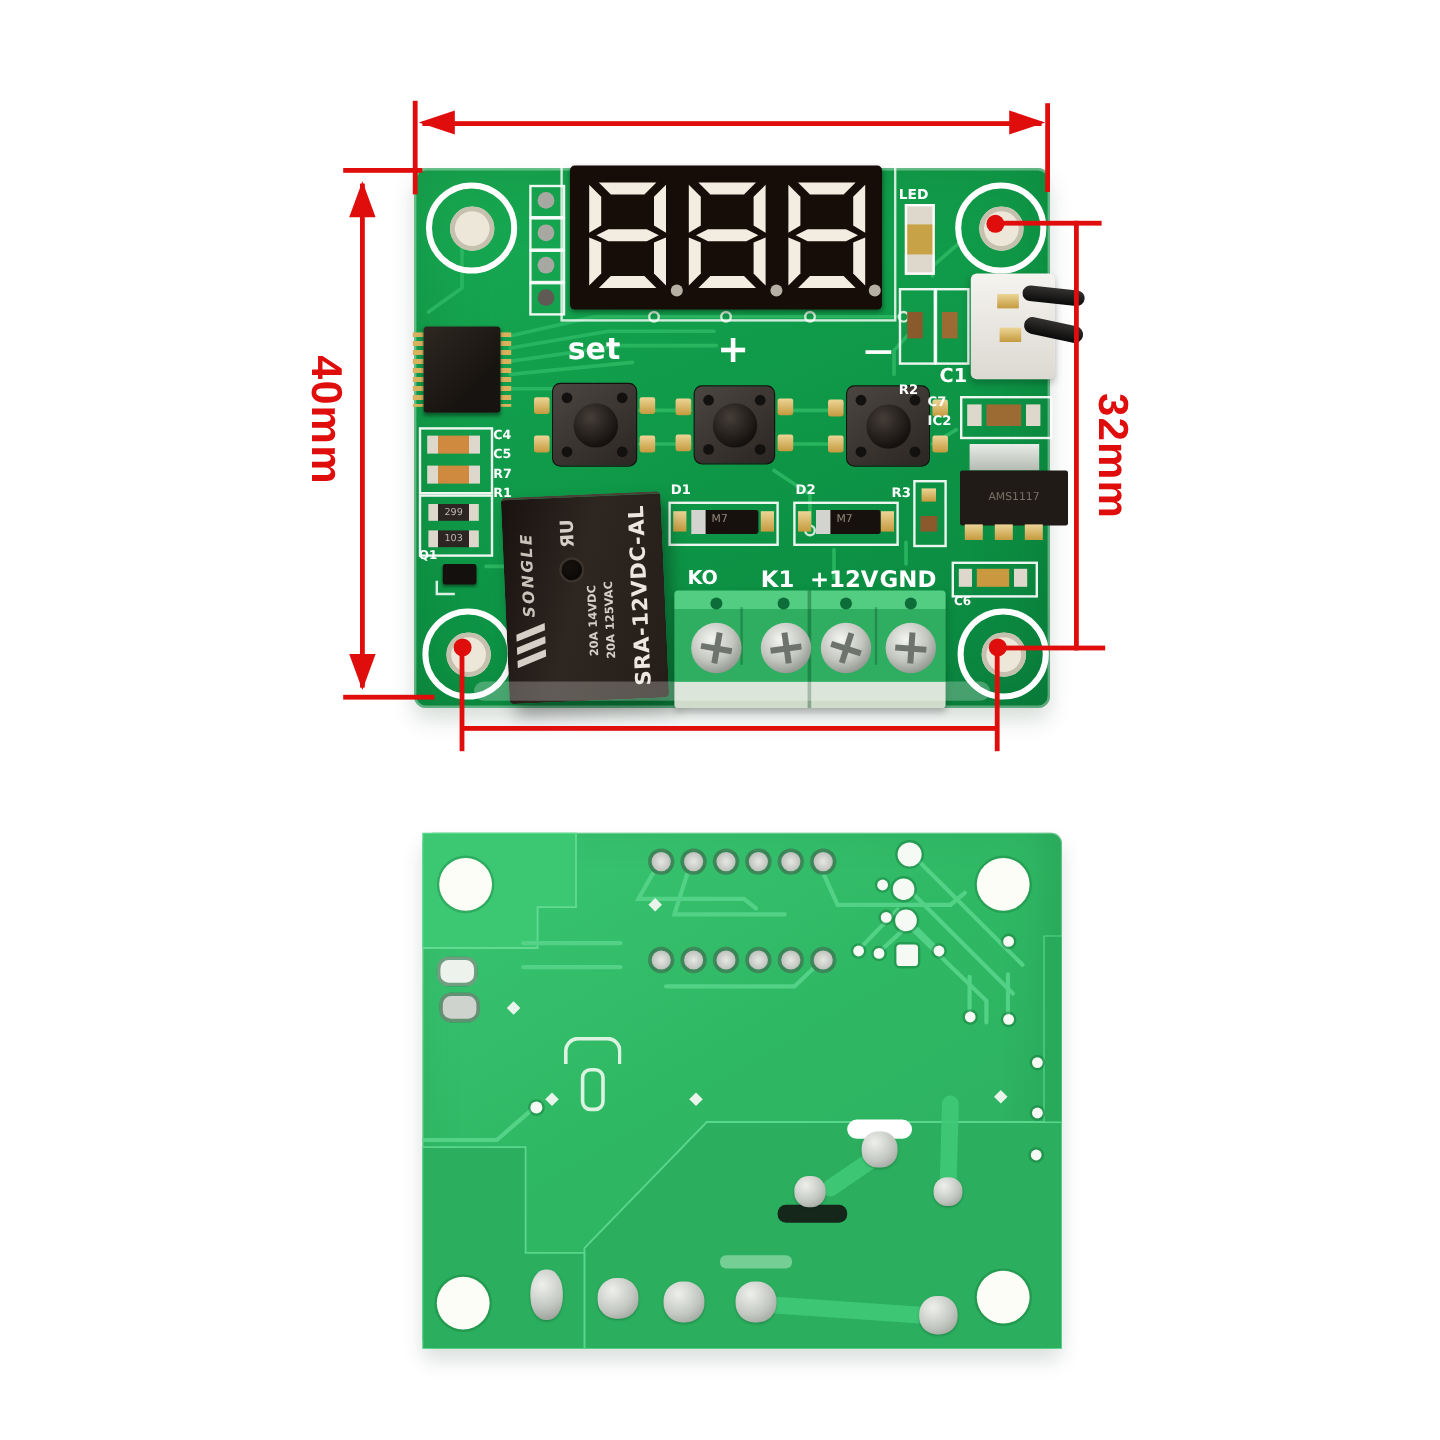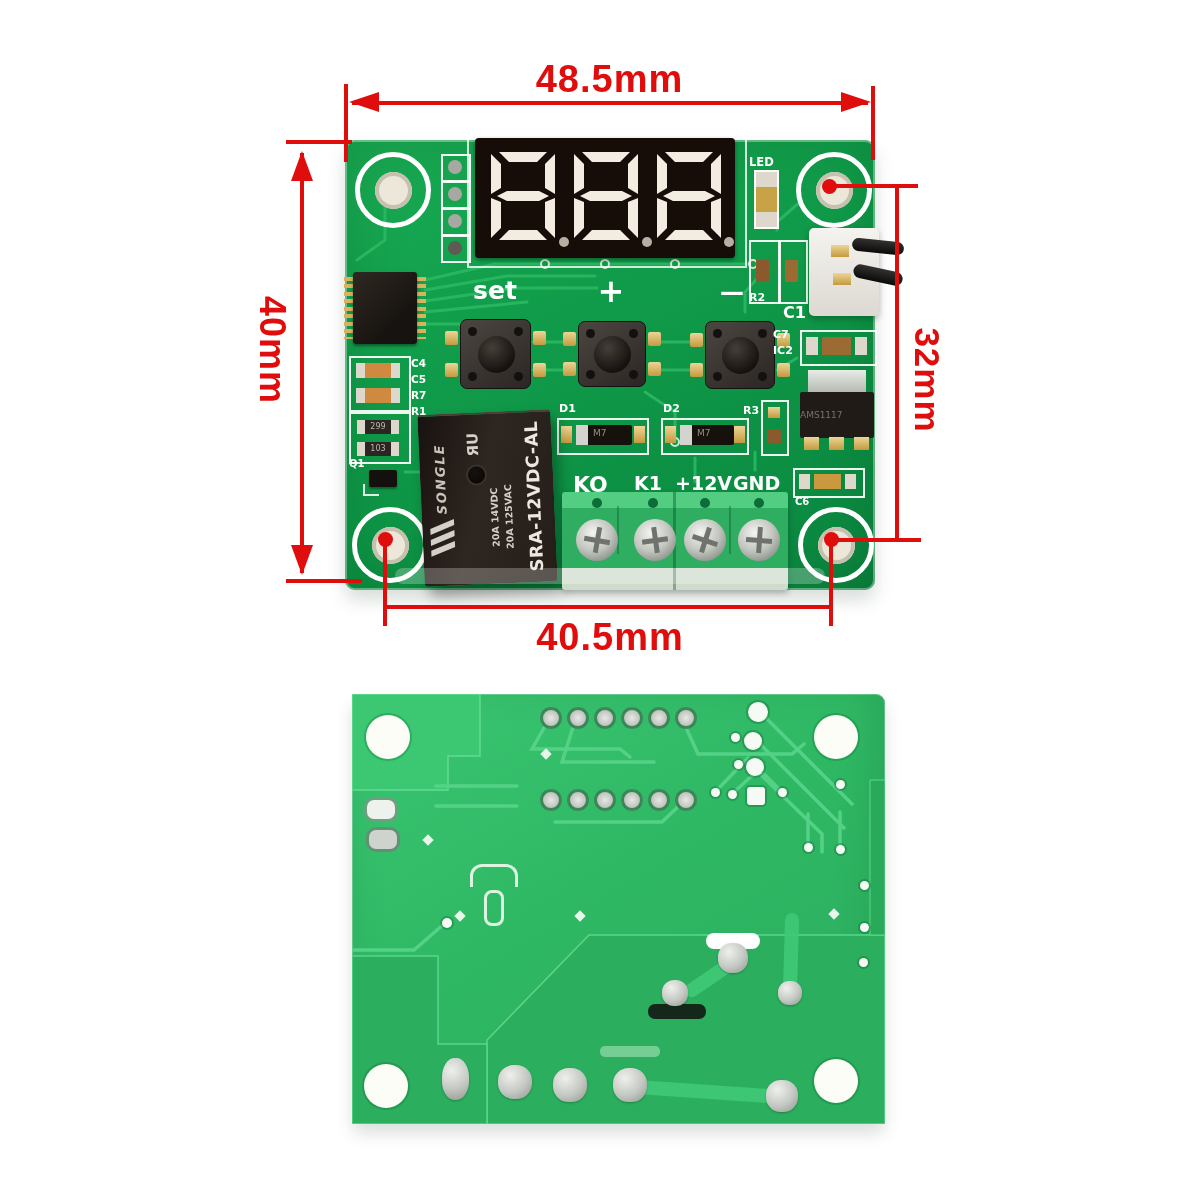--- a/index.html
+++ b/index.html
@@ -174,33 +174,33 @@
       <span class="bpad" style="right:-16px;top:11px"></span>
         <span class="bpad" style="right:-16px;bottom:11px"></span>
     </div>
 
     <div class="wb" style="left:404px;top:100px;width:27px;height:60px">
         <i class="a" style="left:5px;top:18px;width:13px;height:22px;background:#8a5a2c"></i>
       </div>
     <div class="wb" style="left:434px;top:100px;width:25px;height:60px">
         <i class="a" style="left:4px;top:18px;width:13px;height:22px;background:#9c6a33"></i>
       </div>
-    <div class="lbl" style="left:404px;top:151px;font-size:11px">R2</div>
+    <div class="lbl" style="left:404px;top:178px;font-size:11px">R2</div>
     <div class="lbl" style="left:438px;top:163px;font-size:16px">C1</div>
 
     <div class="lbl" style="left:428px;top:188px;font-size:11px">C7</div>
     <div class="lbl" style="left:428px;top:204px;font-size:11px">IC2</div>
     <div class="wb" style="left:455px;top:190px;width:73px;height:32px">
       <i class="a" style="left:4px;top:5px;width:12px;height:18px;background:#ded8cc"></i>
       <i class="a" style="left:20px;top:5px;width:29px;height:18px;background:#9c6a33"></i>
       <i class="a" style="left:53px;top:5px;width:12px;height:18px;background:#ded8cc"></i>
     </div>
 
     <div class="a" style="left:463px;top:230px;width:58px;height:22px;background:linear-gradient(#e8ebe6,#b5bab3)"></div>
-    <div class="a" style="left:455px;top:252px;width:74px;height:46px;background:#201b17;border-radius:2px;color:#7a7266;font-size:9px;text-align:left;line-height:46px">AMS1117</div>
+    <div class="a" style="left:455px;top:252px;width:90px;height:46px;background:#201b17;border-radius:2px;color:#7a7266;font-size:9px;text-align:center;line-height:46px">AMS1117</div>
     <div class="a gold" style="left:459px;top:297px;width:15px;height:13px"></div>
     <div class="a gold" style="left:484px;top:297px;width:15px;height:13px"></div>
     <div class="a gold" style="left:509px;top:297px;width:15px;height:13px"></div>
 
     <div class="lbl" style="left:214px;top:262px;font-size:11px">D1</div>
     <div class="wb" style="left:212px;top:278px;width:88px;height:33px">
       <i class="a gold" style="left:2px;top:6px;width:11px;height:17px"></i>
       <i class="a" style="left:17px;top:5px;width:56px;height:20px;background:#17110d;border-radius:2px"></i>
       <i class="a" style="left:17px;top:5px;width:12px;height:20px;background:#d3d4cf"></i>
       <i class="a" style="left:34px;top:8px;color:#958b7f;font-size:9px;font-style:normal">M7</i>
@@ -250,21 +250,21 @@
             font-size:9.5px;font-weight:bold;text-align:center;white-space:nowrap">20A 14VDC</span>
       <span class="a" style="left:51px;top:98px;width:72px;height:11px;transform:rotate(-90deg);color:#d5d0c7;
             font-size:9.5px;font-weight:bold;text-align:center;white-space:nowrap">20A 125VAC</span>
       <span class="a" style="left:35px;top:74px;width:156px;height:20px;transform:rotate(-90deg);color:#ece8e0;
             font-size:17.5px;font-weight:bold;text-align:center;white-space:nowrap;letter-spacing:.5px">SRA-12VDC-AL</span>
       <span class="a" style="left:8px;top:108px;width:24px;height:6px;background:#d5d0c7;transform:skewY(-20deg)"></span>
       <span class="a" style="left:8px;top:119px;width:24px;height:6px;background:#d5d0c7;transform:skewY(-20deg)"></span>
       <span class="a" style="left:8px;top:130px;width:24px;height:6px;background:#d5d0c7;transform:skewY(-20deg)"></span>
     </div>
 
-    <div class="lbl" style="left:228px;top:332px;width:34px;font-size:22px;text-align:left">KO</div>
+    <div class="lbl" style="left:228px;top:332px;width:34px;font-size:16px;text-align:left">KO</div>
     <div class="lbl" style="left:286px;top:332px;width:34px;font-size:19px;text-align:center">K1</div>
     <div class="lbl" style="left:330px;top:332px;width:44px;font-size:19px;text-align:center">+12V</div>
     <div class="lbl" style="left:388px;top:332px;width:44px;font-size:19px;text-align:center">GND</div>
 
     <div class="a" style="left:217px;top:352px;width:226px;height:98px;border-radius:3px;
          background:linear-gradient(180deg,#52cd82 0 16%,#2fae61 16% 78%,#cfdccc 78%);box-shadow:0 3px 6px rgba(0,0,0,.25)">
       <i class="a" style="left:111px;top:0;width:3px;height:100%;background:rgba(0,60,25,.35)"></i>
       <i class="a" style="left:55px;top:14px;width:2px;height:48px;background:rgba(0,60,25,.3)"></i>
       <i class="a" style="left:167px;top:14px;width:2px;height:48px;background:rgba(0,60,25,.3)"></i>
       <i class="a" style="left:30px;top:6px;width:10px;height:10px;border-radius:50%;background:#0d6d38"></i>
@@ -395,21 +395,20 @@
     <div class="blob" style="left:366px;top:249px;width:30px;height:30px"></div>
     <div class="blob" style="left:310px;top:286px;width:26px;height:26px"></div>
     <div class="blob" style="left:426px;top:287px;width:24px;height:24px"></div>
     <div class="blob" style="left:90px;top:364px;width:27px;height:42px"></div>
     <div class="blob" style="left:146px;top:371px;width:34px;height:34px"></div>
     <div class="blob" style="left:201px;top:374px;width:34px;height:34px"></div>
     <div class="blob" style="left:261px;top:374px;width:34px;height:34px"></div>
     <div class="blob" style="left:414px;top:386px;width:32px;height:32px"></div>
   </div>
 
-  <div class="dimlbl" style="left:497px;top:58px;width:225px;font-size:38px">48.5mm</div>
   <div class="red" style="left:352px;top:101px;width:516px;height:4px"></div>
   <div class="arr" style="left:349px;top:92px;border-top:10px solid transparent;border-bottom:10px solid transparent;border-right:30px solid #e00d0d"></div>
   <div class="arr" style="left:841px;top:92px;border-top:10px solid transparent;border-bottom:10px solid transparent;border-left:30px solid #e00d0d"></div>
   <div class="red" style="left:344px;top:84px;width:4px;height:78px"></div>
   <div class="red" style="left:871px;top:86px;width:4px;height:74px"></div>
 
   <div class="dimlbl rot90" style="left:212px;top:329px;width:120px;font-size:36px">40mm</div>
   <div class="red" style="left:300px;top:153px;width:4px;height:420px"></div>
   <div class="arr" style="left:291px;top:151px;border-left:11px solid transparent;border-right:11px solid transparent;border-bottom:30px solid #e00d0d"></div>
   <div class="arr" style="left:291px;top:545px;border-left:11px solid transparent;border-right:11px solid transparent;border-top:30px solid #e00d0d"></div>
@@ -420,15 +419,14 @@
   <div class="red" style="left:895px;top:184px;width:4px;height:358px"></div>
   <div class="red" style="left:830px;top:184px;width:88px;height:4px"></div>
   <div class="red" style="left:833px;top:538px;width:88px;height:4px"></div>
   <div class="dot" style="left:822px;top:179px"></div>
 
   <div class="red" style="left:383px;top:540px;width:4px;height:86px"></div>
   <div class="red" style="left:829px;top:540px;width:4px;height:86px"></div>
   <div class="red" style="left:385px;top:605px;width:446px;height:4px"></div>
   <div class="dot" style="left:378px;top:532px"></div>
   <div class="dot" style="left:824px;top:532px"></div>
-  <div class="dimlbl" style="left:495px;top:616px;width:230px;font-size:38px">40.5mm</div>
 
 </div>
 
 </body></html>

